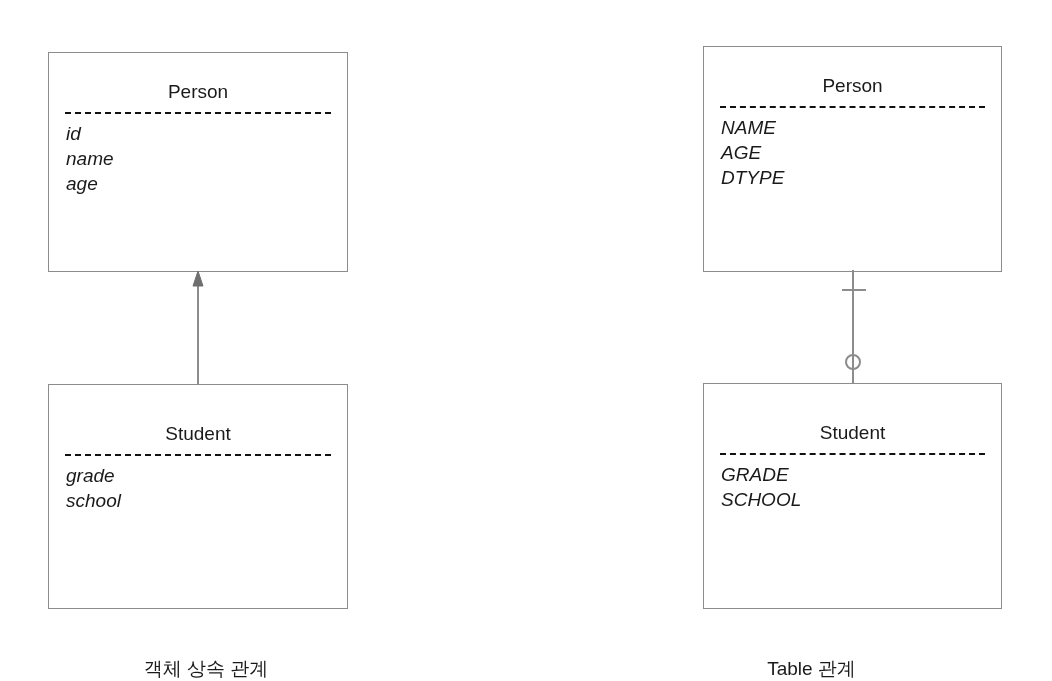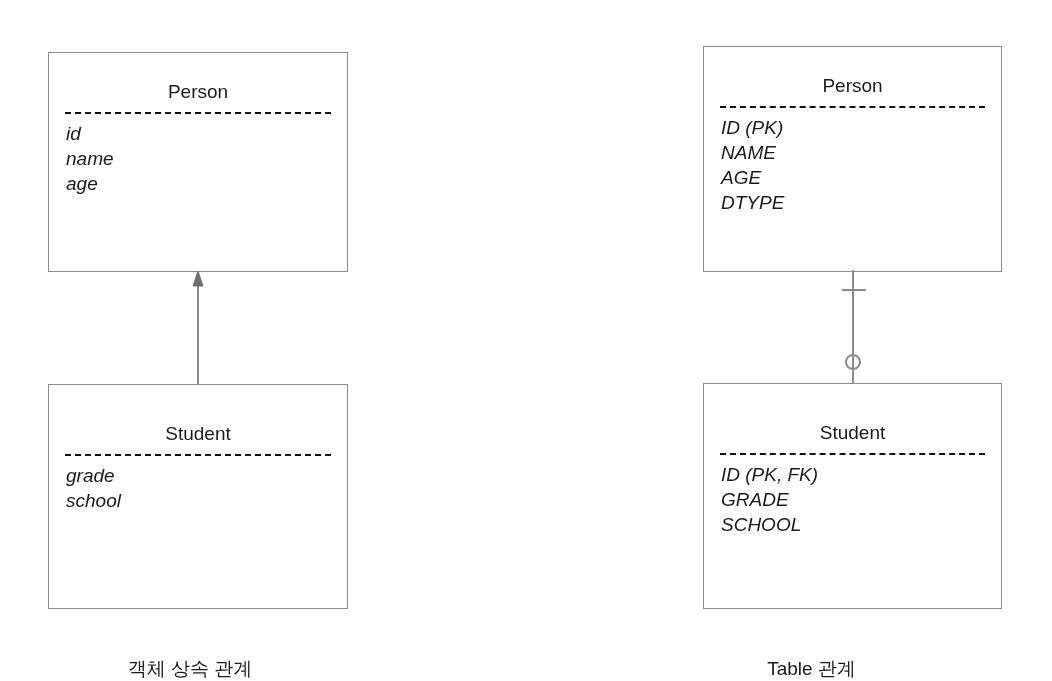--- a/index.html
+++ b/index.html
@@ -95,45 +95,43 @@
 
   <div class="entity-box" style="left:48px; top:352px; width:300px; height:225px;">
     <div class="entity-title title-pad-lg">Student</div>
     <div class="entity-sep"></div>
     <div class="entity-attrs">
       <div class="attr-row">grade</div>
       <div class="attr-row">school</div>
     </div>
   </div>
 
-  <div class="caption" style="left:40px; top:625px; width:300px;">객체 상속 관계</div>
+  <div class="caption" style="left:56px; top:625px; width:300px;">객체 상속 관계</div>
 
   <div class="entity-box" style="left:703px; top:14px; width:299px; height:226px;">
     <div class="entity-title title-pad-sm">Person</div>
     <div class="entity-sep"></div>
     <div class="entity-attrs">
-      <div class="attr-row">ID (PK)</div>
       <div class="attr-row">NAME</div>
       <div class="attr-row">AGE</div>
       <div class="attr-row">DTYPE</div>
     </div>
   </div>
 
   <svg class="connector" style="left:833px; top:238px; width:40px; height:116px;" viewBox="0 0 40 116">
     <line x1="20" y1="0" x2="20" y2="116" stroke="#8c8c8c" stroke-width="2"></line>
     <line x1="9" y1="20" x2="33" y2="20" stroke="#8c8c8c" stroke-width="2"></line>
     <circle cx="20" cy="92" r="7" fill="#ffffff" stroke="#8c8c8c" stroke-width="2"></circle>
     <line x1="20" y1="85" x2="20" y2="99" stroke="#8c8c8c" stroke-width="2"></line>
   </svg>
 
   <div class="entity-box" style="left:703px; top:351px; width:299px; height:226px;">
     <div class="entity-title title-pad-lg">Student</div>
     <div class="entity-sep"></div>
     <div class="entity-attrs">
-      <div class="attr-row">ID (PK, FK)</div>
       <div class="attr-row">GRADE</div>
       <div class="attr-row">SCHOOL</div>
     </div>
   </div>
 
   <div class="caption" style="left:662px; top:625px; width:299px;">Table 관계</div>
 
 </div>
 
 </body></html>

